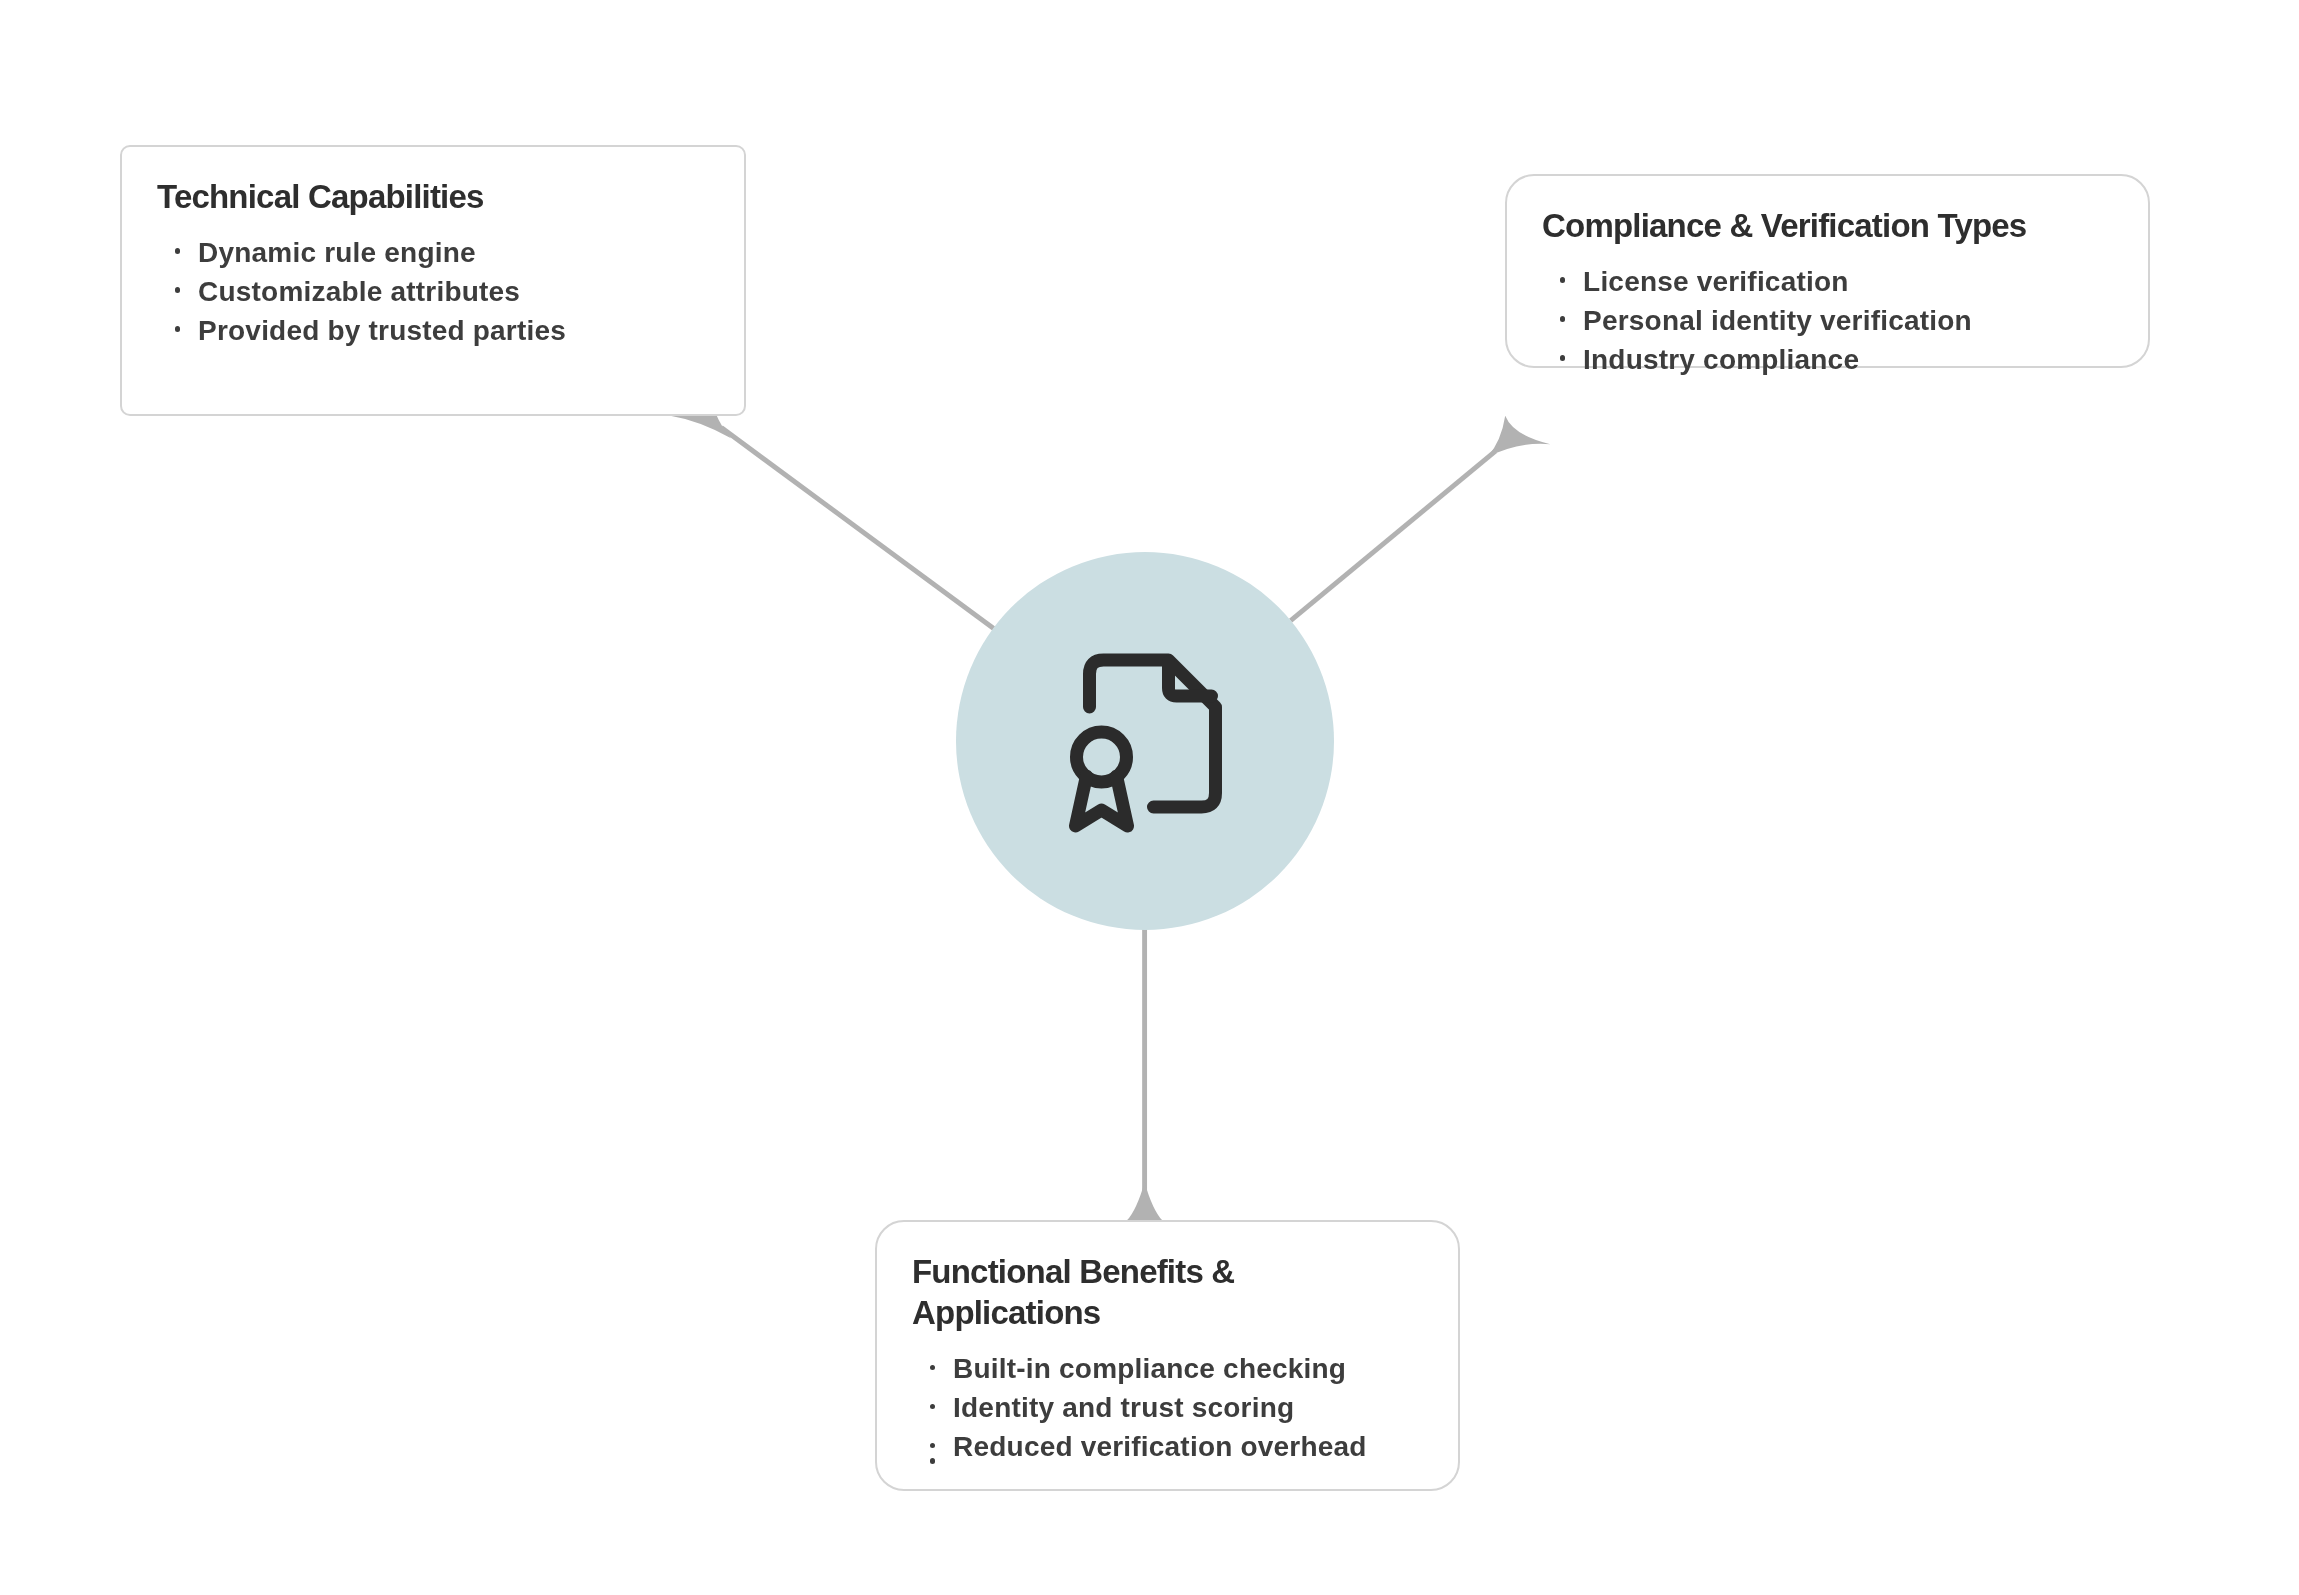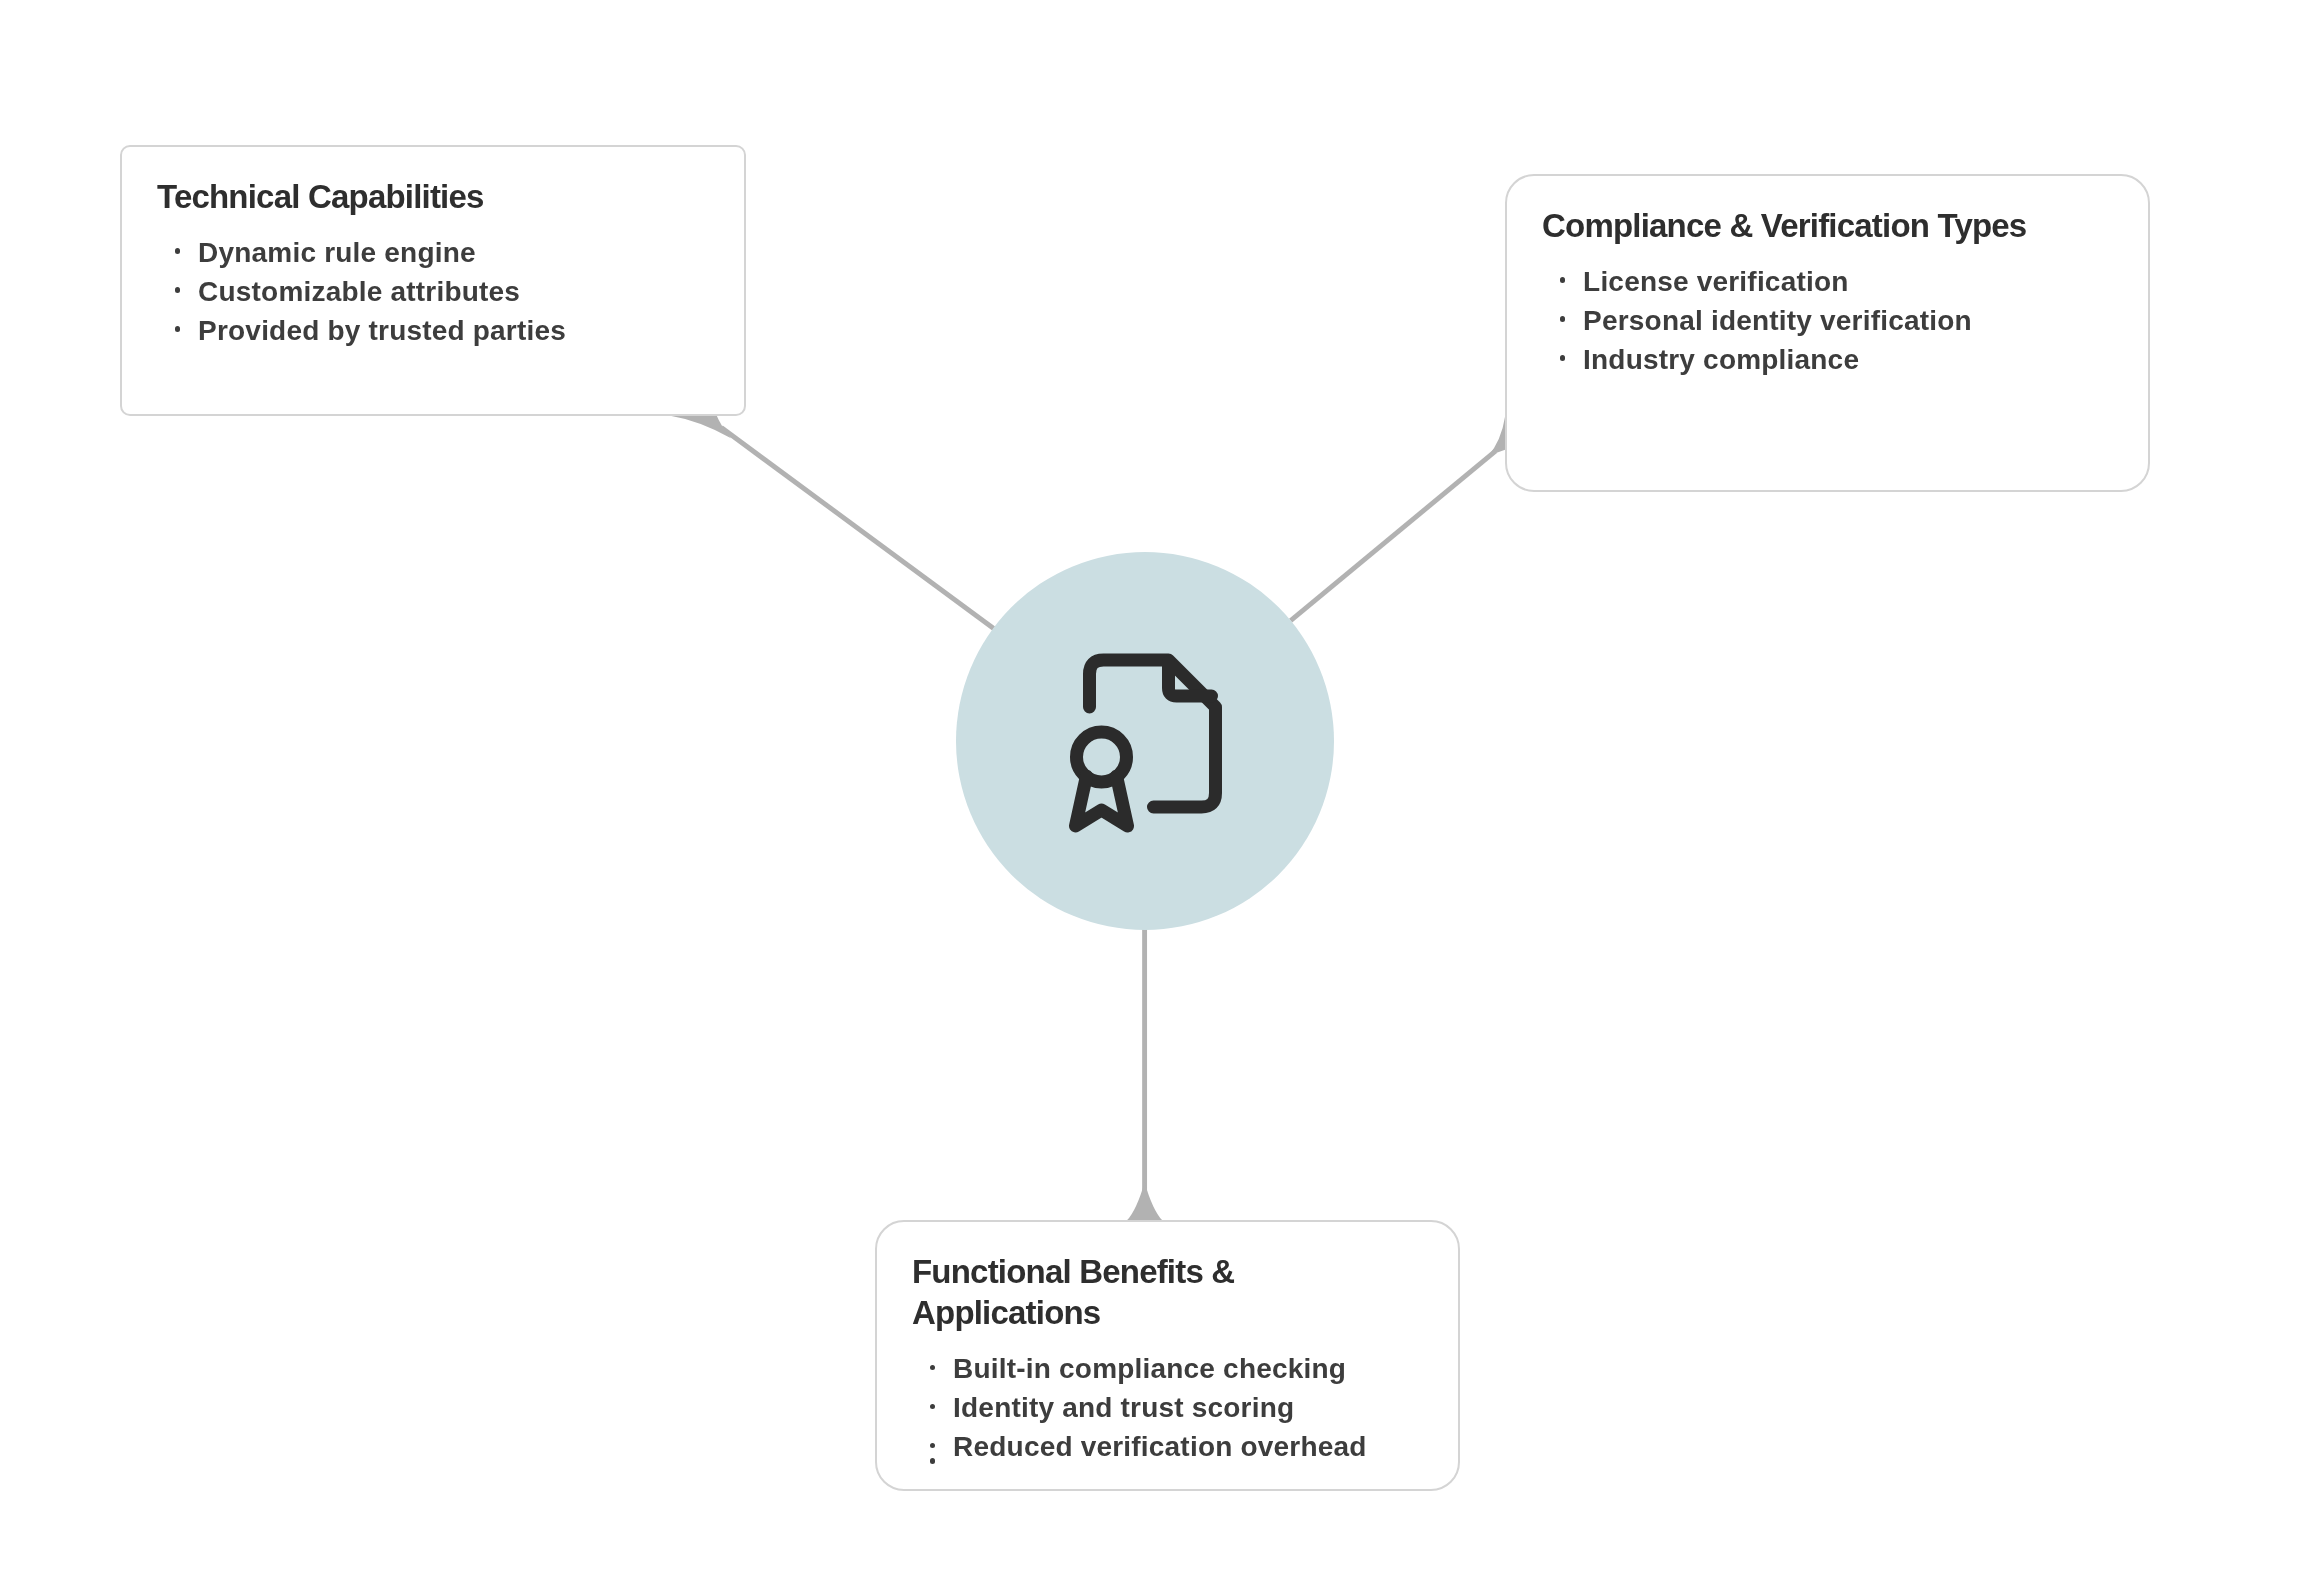--- a/index.html
+++ b/index.html
@@ -60,21 +60,21 @@
     left:956px;top:552px;
     width:378px;height:378px;
     border-radius:50%;
     background:#cbdee2;
     display:flex;align-items:center;justify-content:center;
   }
   #hub-circle svg{display:block;}
 
   
   #box-technical{left:120px;top:145px;width:626px;height:271px;border-radius:10px;}
-  #box-compliance{left:1505px;top:174px;width:645px;height:318px;}
+  #box-compliance{left:1505px;top:174px;width:645px;height:194px;}
   #box-functional{left:875px;top:1220px;width:585px;height:271px;}
 </style>
 </head>
 <body>
 
 <div id="canvas">
 
   <svg id="connector-layer" viewBox="0 0 2346 1628" xmlns="http://www.w3.org/2000/svg">
     <g stroke="#b2b2b2" stroke-width="5" fill="#b2b2b2">
 

